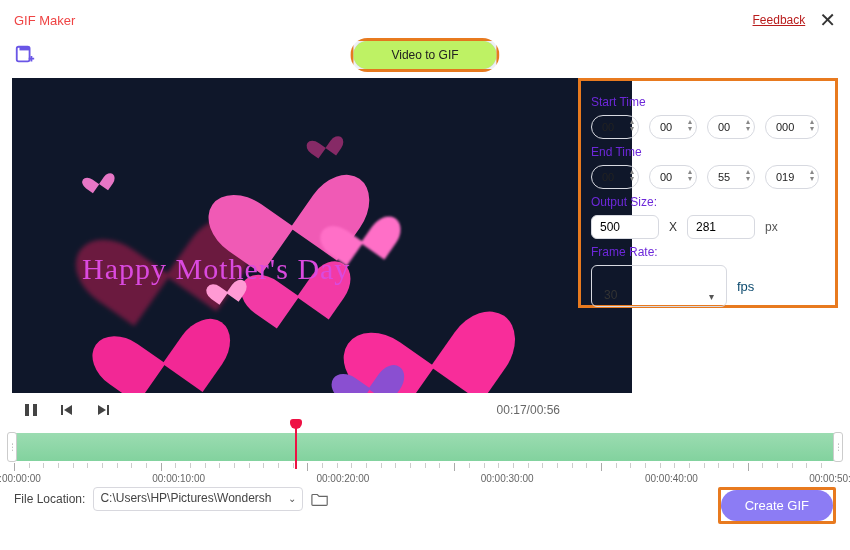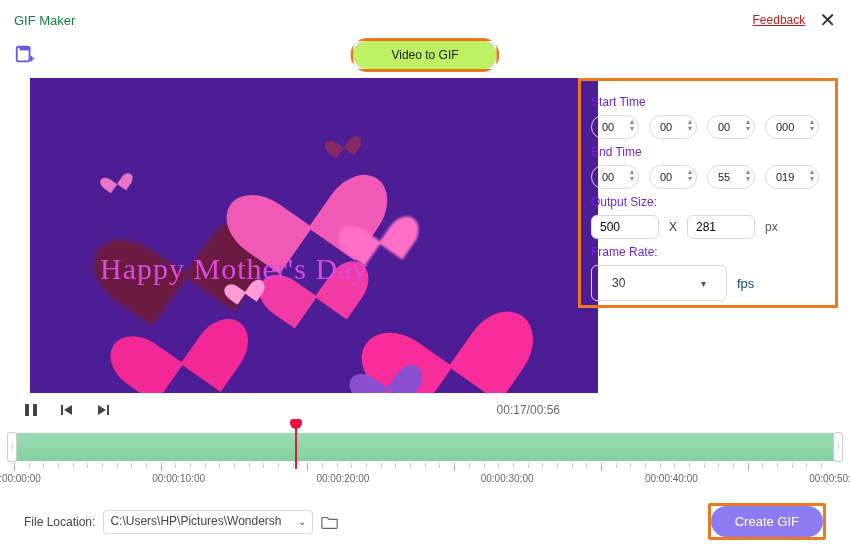--- a/index.html
+++ b/index.html
@@ -1,65 +1,65 @@
 <!DOCTYPE html>
 <html><head>
 <meta charset="utf-8">
 <style>
   * { box-sizing: border-box; margin: 0; padding: 0; font-family: -apple-system, "Segoe UI", Arial, sans-serif; }
   body { width: 850px; height: 550px; background: #fff; overflow: hidden; font-size: 13px; color: #333; }
   .header { display:flex; align-items:center; justify-content:space-between; padding: 8px 14px 4px 14px; }
-  .title { font-size: 13px; color:#15803d; }
+  .title { font-size: 13px; color:#ef4444; }
   .header-right { display:flex; align-items:center; gap:14px; }
   .feedback-link { font-size:12px; color:#b91c1c; text-decoration: underline; cursor:pointer; }
   .close-x { font-size:20px; font-weight:300; cursor:pointer; color:#333; }
   .row2 { display:flex; align-items:center; padding: 4px 14px 8px 14px; position: relative; height: 42px; }
   .logo { width:22px; height:22px; display:flex; align-items:center; justify-content:center; }
   .tab-container { position:absolute; left:50%; transform:translateX(-50%); display:flex; border-radius: 18px; background:#eef0f6; overflow: hidden; }
   .highlight-tab { border: 3px solid #e87a1f; border-radius: 2px; }
   .tab { padding: 7px 38px; font-size:12px; color:#555; cursor:pointer; }
   .tab.active { background:#bef264; border-radius:16px; color:#222; box-shadow:0 0 1px rgba(0,0,0,.2); }
   .main { display:flex; padding: 0 12px; gap:10px; }
   .preview-col { width: 556px; display:flex; flex-direction:column; }
-  .video { width:568px; height:315px; background:#4c1d95; position:relative; overflow:hidden;margin-left:18px; }
+  .video { width:620px; height:315px; background:#0f172a; position:relative; overflow:hidden; }
   .video-text { position:absolute; left:70px; top:174px; font-size:30px; color:#da4adf; font-family: 'Brush Script MT', cursive; letter-spacing:1px; }
   .heart { position:absolute; transform: rotate(-10deg); }
   .heart::before, .heart::after { content:""; position:absolute; width:52%; height:80%; background: var(--c,#ec3aa1); border-radius: 50% 50% 0 0; top:0; }
   .heart::before { left:0; transform: rotate(-45deg); transform-origin: 100% 100%; }
   .heart::after { right:0; transform: rotate(45deg); transform-origin: 0 100%; }
   .controls { display:flex; align-items:center; justify-content:space-between; padding:8px 2px 4px 2px; }
   .ctrl-left { display:flex; gap:18px; align-items:center; padding-left:8px; }
   .ctrl-btn { width:18px; height:18px; display:flex; align-items:center; justify-content:center; cursor:pointer; color:#444; }
   .time-label { font-size:12px; color:#666; padding-right:6px; }
   .settings-col { flex:1; position:relative; }
   .settings-box { border:3px solid #e87a1f; padding: 8px 10px 14px 10px; height: 230px; }
   .s-label { font-size:12px; color:#6d28d9; margin-top:6px; margin-bottom:6px; }
   .time-row { display:flex; gap:10px; }
   .spin { display:flex; align-items:center; border:1px solid #d7d9e0; border-radius:14px; padding:2px 6px 2px 10px; width:48px; height:24px; font-size:11px; color:#222; position:relative; }
   .spin.wide { width:54px; }
   .spin .arrows { position:absolute; right:4px; top:2px; display:flex; flex-direction:column; line-height:7px; font-size:8px; color:#888; cursor:pointer; }
   .size-row { display:flex; align-items:center; gap:10px; }
   .txt-input { border:1px solid #d7d9e0; border-radius:6px; padding:4px 8px; width:68px; font-size:12px; height:24px; }
   .x-sep { font-size:12px; color:#333; }
   .px-label { font-size:12px; color:#555; }
-  .select-fps { border:1px solid #d7d9e0; border-radius:6px; padding:4px 20px; width:136px; font-size:12px; height:36px; display:flex; justify-content:space-between; align-items:center; cursor:pointer; }
+  .select-fps { border:1px solid #d7d9e0; border-radius:6px; padding:4px 12px; width:136px; font-size:12px; height:42px; display:flex; justify-content:space-between; align-items:flex-end; cursor:pointer; }
   .chev { font-size:10px; color:#555; }
   .fps-label { font-size:13px; color:#0c4a6e; }
   .timeline-area { padding: 10px 8px 0 8px; }
   .trim-bar { height:28px; background: linear-gradient(#9bdcb1,#82d29e); border-radius:3px; position:relative; margin: 0 4px; }
   .trim-handle { position:absolute; top:-1px; width:10px; height:30px; background:#fff; border:1px solid #ccc; border-radius:3px; display:flex; align-items:center; justify-content:center; cursor:ew-resize; }
   .trim-handle .dots { font-size:9px; color:#aaa; letter-spacing:-1px; }
   .playhead { position:absolute; top:-10px; width:2px; height:46px; background:#e14; }
   .playhead::before { content:""; position:absolute; top:-4px; left:-5px; width:12px; height:10px; background:#e14; border-radius:3px 3px 6px 6px; }
   .ruler { position:relative; height:28px; margin-top:2px; }
   .tick-row { position:absolute; top:0; left:6px; right:6px; height:8px; display:flex; }
   .tick { flex:1; border-left:1px solid #ccc; height:5px; }
   .tick.major { height:8px; border-left:1px solid #aaa; }
   .tick-labels { display:flex; justify-content:space-between; padding:10px 0 0 0; font-size:10px; color:#666; margin:0 -20px; }
-  .footer { position:absolute; bottom:10px; left:0; right:0; padding: 0 24px; display:flex; align-items:center; justify-content:space-between; }
+  .footer { position:absolute; bottom:26px; left:0; right:0; padding: 0 14px; display:flex; align-items:flex-start; justify-content:space-between; }
   .file-loc-row { display:flex; align-items:center; gap:8px; font-size:12px; color:#444; }
   .path-select { border:1px solid #d8d8de; border-radius:4px; padding:3px 20px 3px 6px; font-size:12px; width:210px; height:24px; position:relative; cursor:pointer; }
   .path-select .chev { position:absolute; right:6px; top:5px; }
   .folder-btn { width:20px; height:18px; cursor:pointer; display:flex; align-items:center; }
   .create-wrap { border:3px solid #e87a1f; border-radius:2px; }
   .create-btn { background:#8c7cf4; color:#fff; padding:8px 24px; border-radius:20px; font-size:13px; cursor:pointer; }
 </style>
 </head>
 <body>
 

